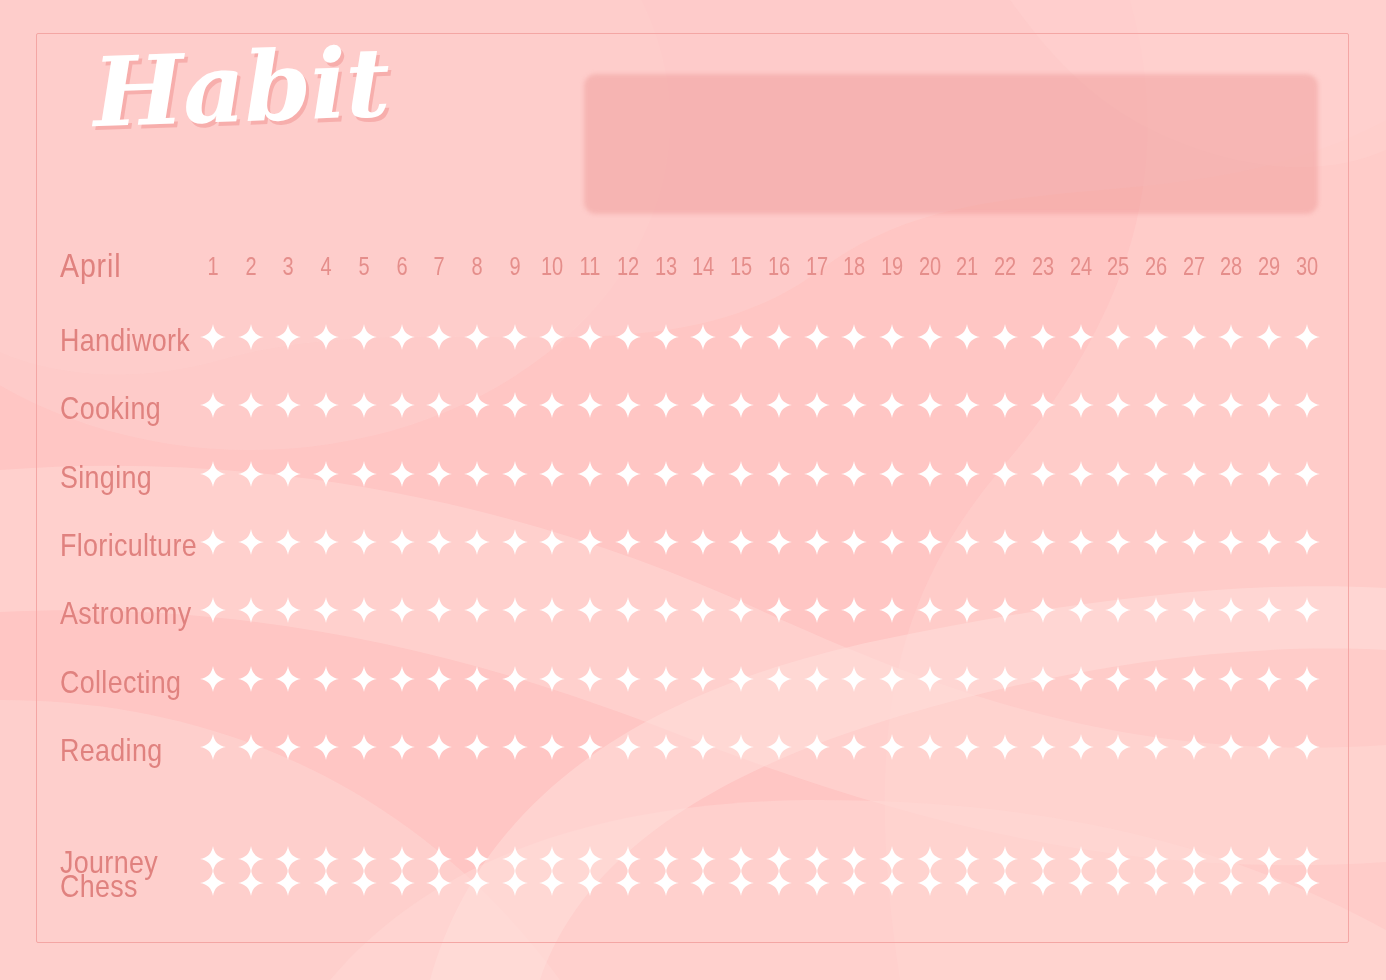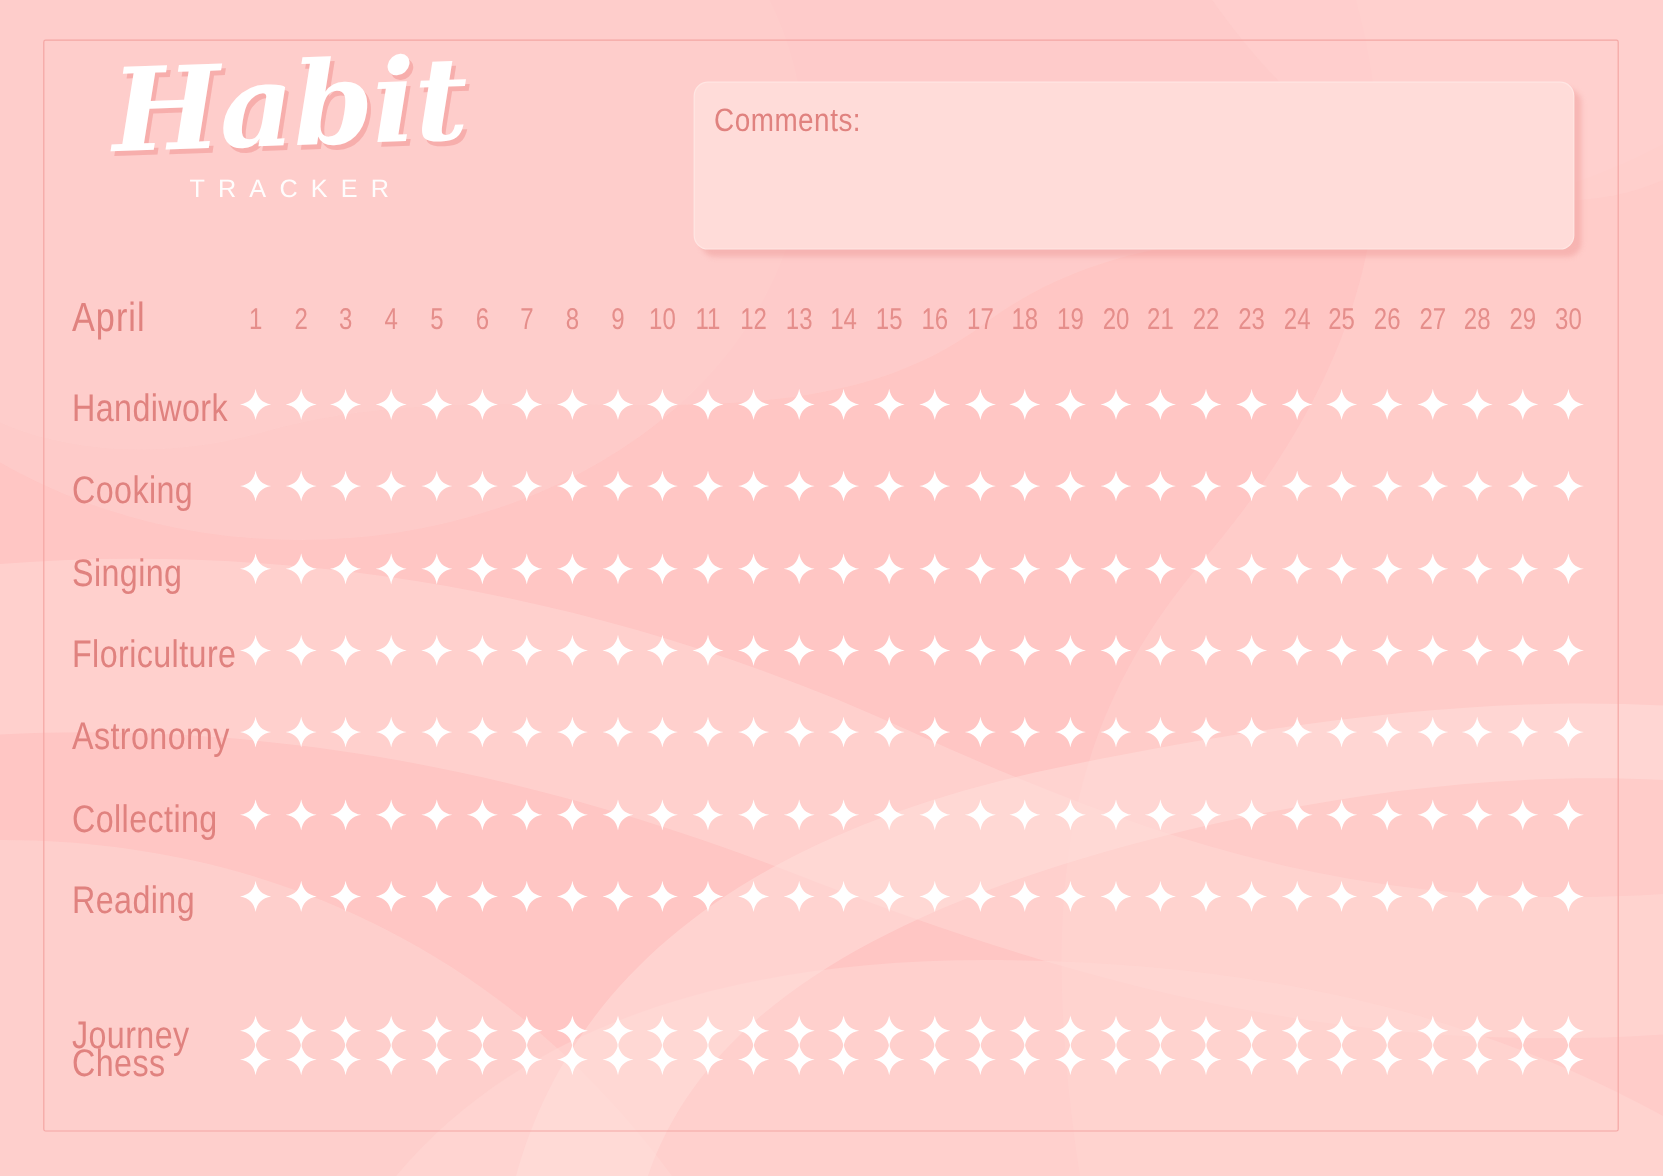--- a/index.html
+++ b/index.html
@@ -187,27 +187,23 @@
 
       <path d="M1010,0 C1060,70 1110,120 1200,150
                C1280,176 1340,170 1386,150 L1386,0 Z" fill="#ffd2cf" opacity="0.5"></path>
     </svg>
   </div>
 
   <div class="frame"></div>
 
   <div class="title-block">
     <div class="title-main">Habit</div>
-    <div class="title-sub">TRACKER</div>
   </div>
 
   <div class="comments-shadow"></div>
-  <div class="comments-box">
-    <div class="comments-label">Comments:</div>
-  </div>
 
   <div class="grid">
     <div class="month-label">April</div>
     <div class="day-row" id="day-row">
         <div class="day-num" style="left: 198px;">1</div>
         <div class="day-num" style="left: 235.72px;">2</div>
         <div class="day-num" style="left: 273.44px;">3</div>
         <div class="day-num" style="left: 311.16px;">4</div>
         <div class="day-num" style="left: 348.88px;">5</div>
         <div class="day-num" style="left: 386.6px;">6</div>

